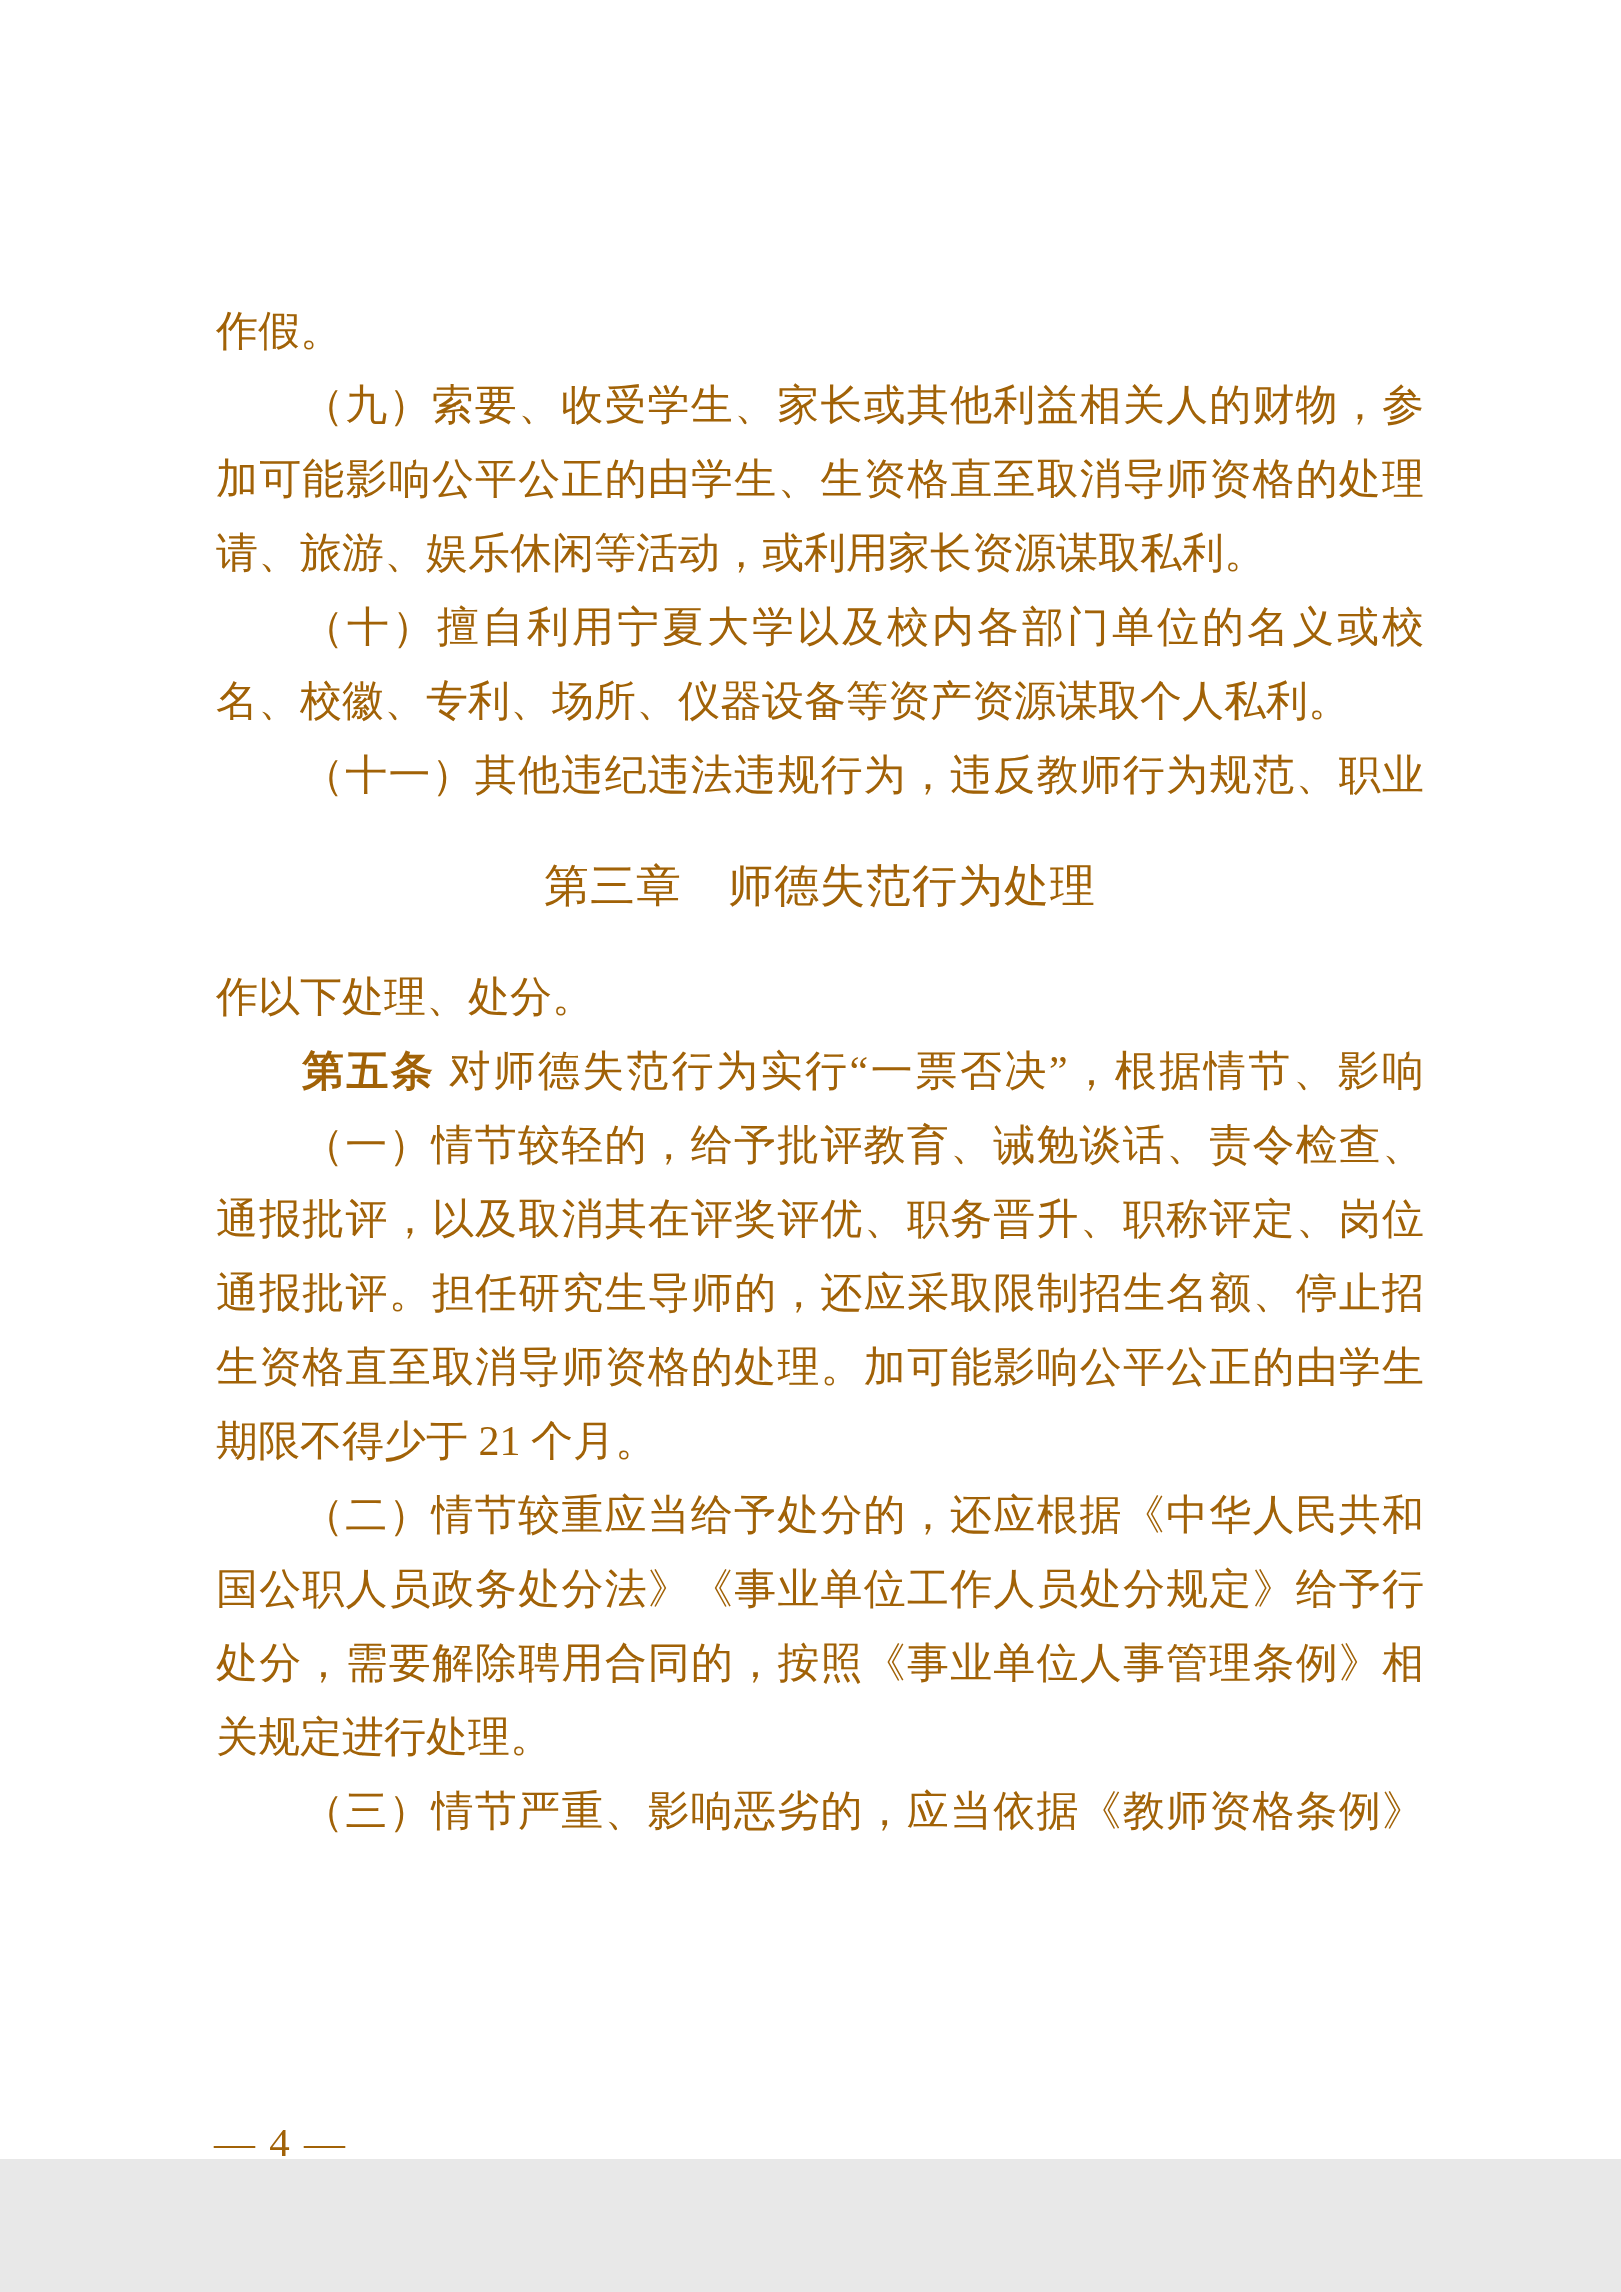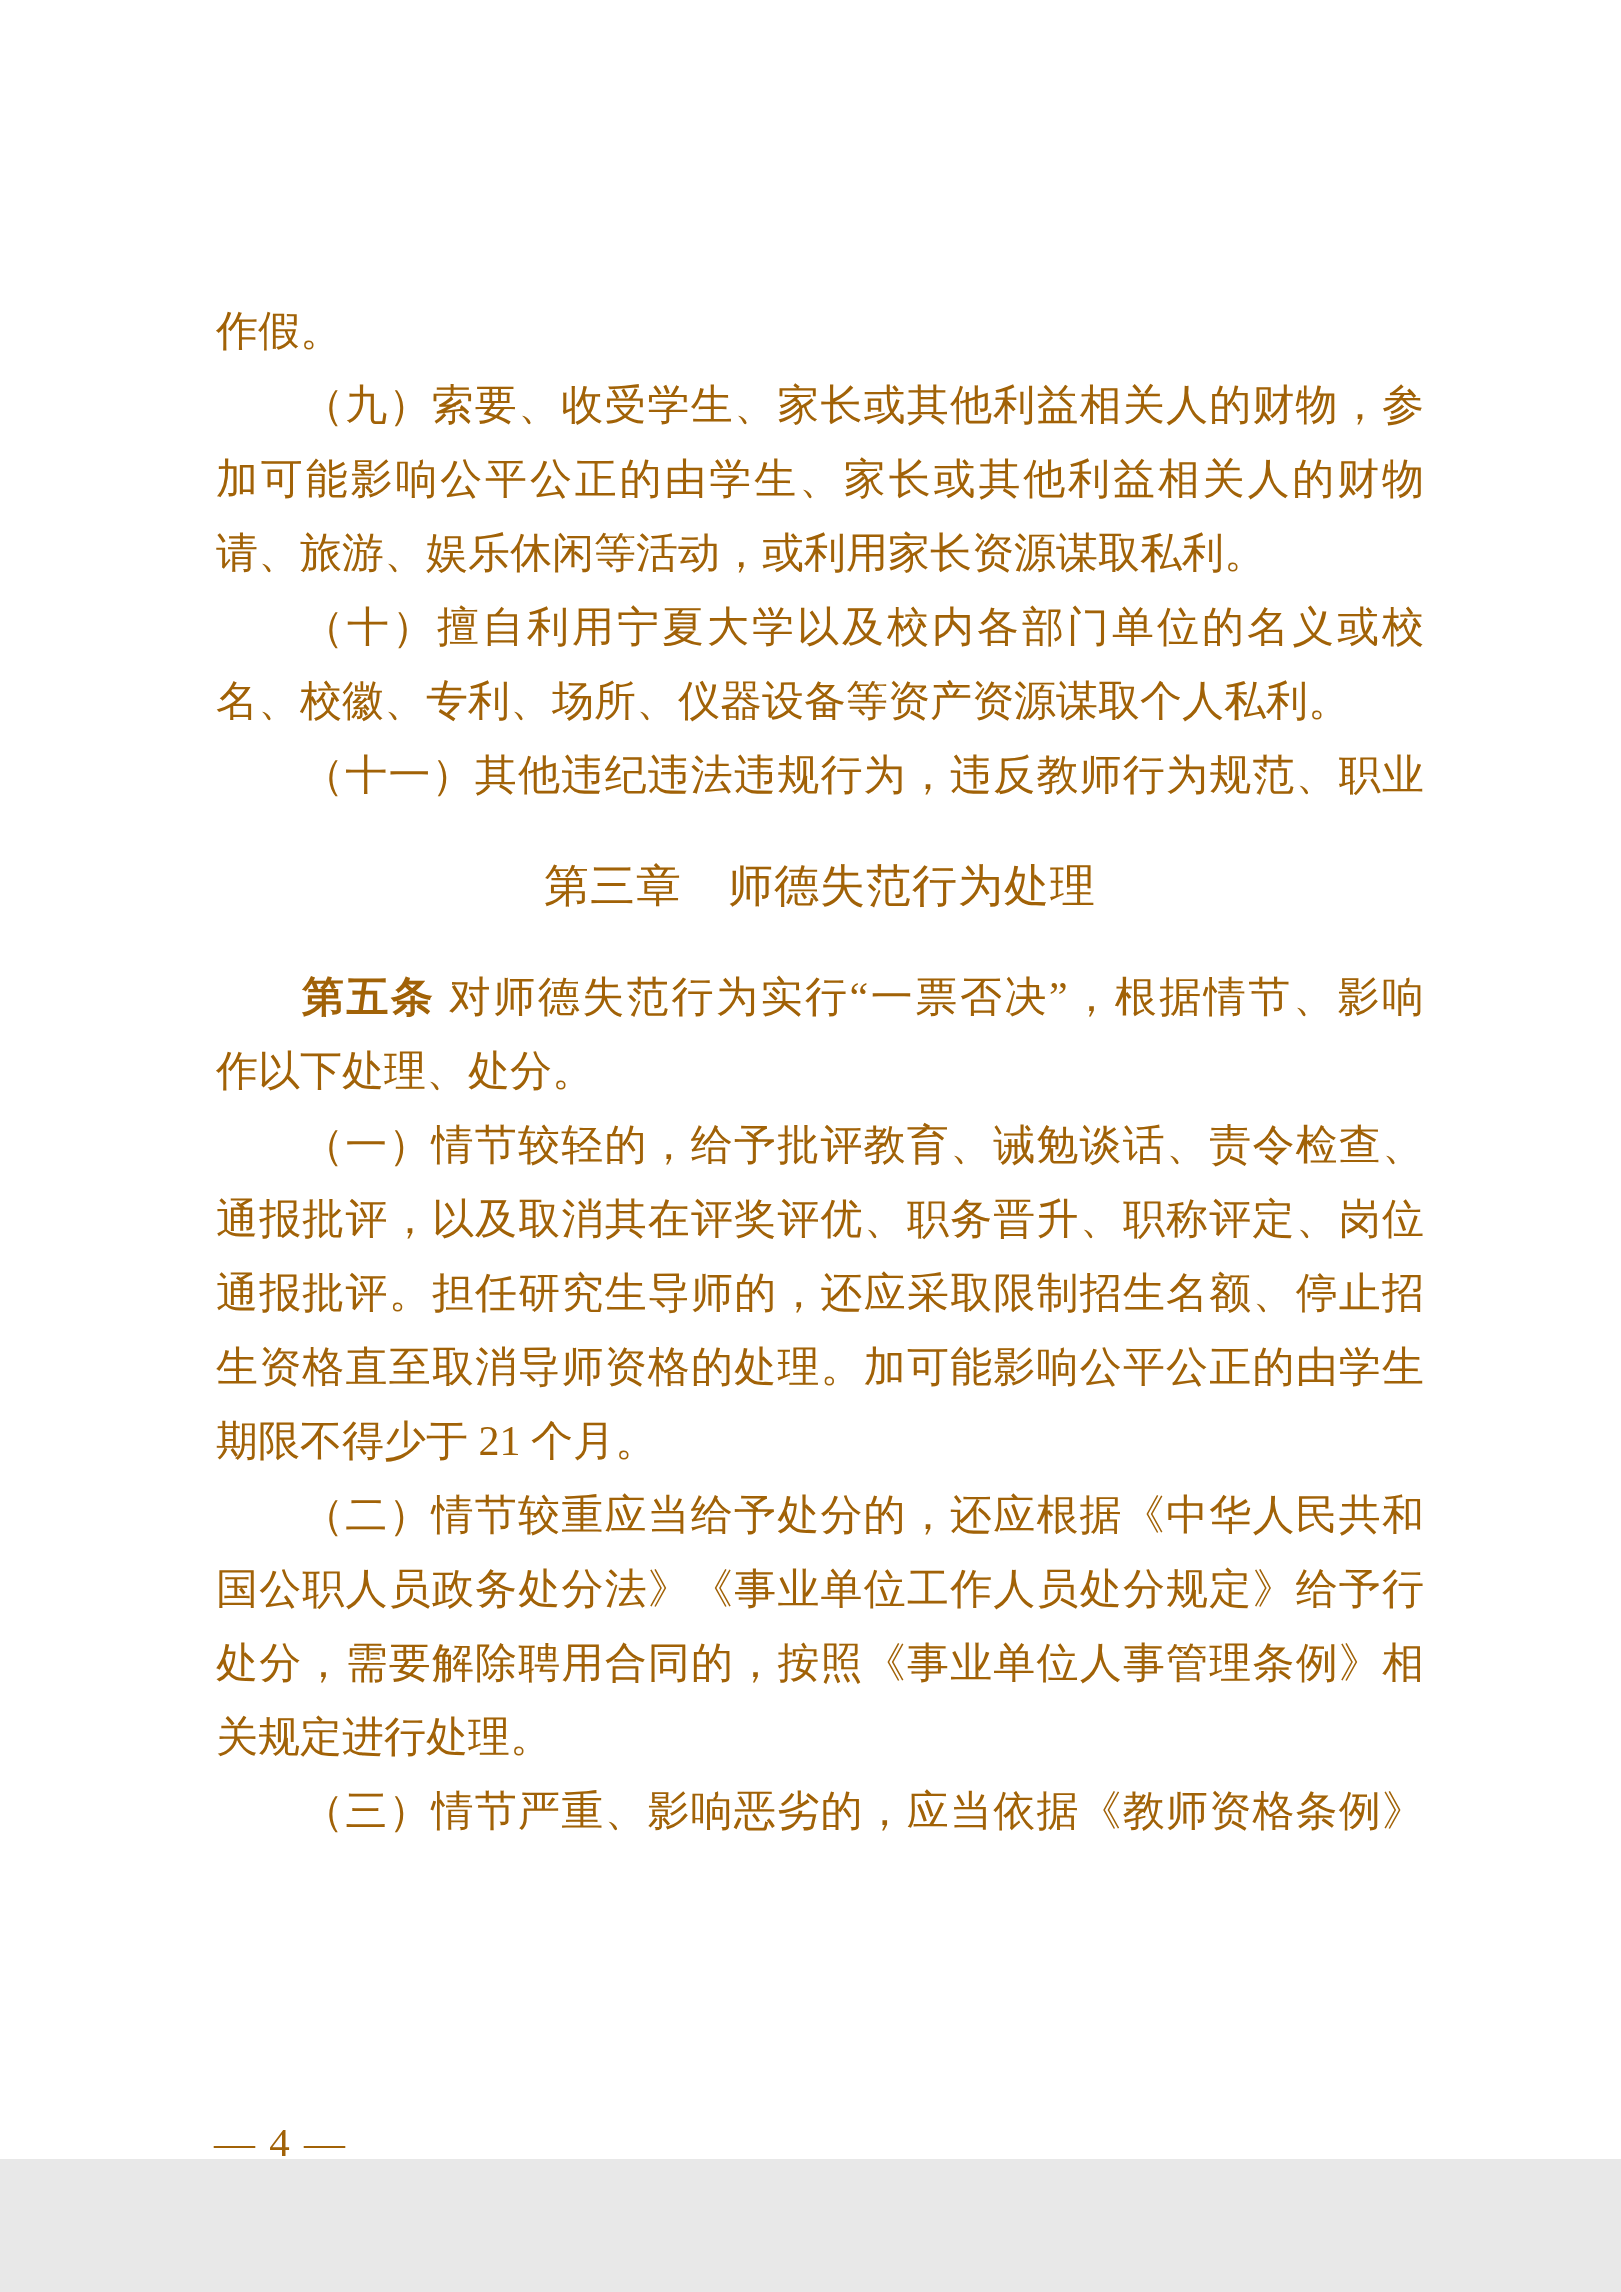--- a/index.html
+++ b/index.html
@@ -50,34 +50,34 @@
 </head>
 <body>
 
 <div class="page">
   <div class="content">
       <div class="para">
         <div class="line">作假。</div>
       </div>
       <div class="para">
         <div class="line j first">（九）索要、收受学生、家长或其他利益相关人的财物，参</div>
-        <div class="line j">加可能影响公平公正的由学生、家长或其他利益相关人的财物</div>
+        <div class="line j">加可能影响公平公正的由学生、生资格直至取消导师资格的处理</div>
         <div class="line">请、旅游、娱乐休闲等活动，或利用家长资源谋取私利。</div>
       </div>
       <div class="para">
         <div class="line j first">（十）擅自利用宁夏大学以及校内各部门单位的名义或校</div>
         <div class="line">名、校徽、专利、场所、仪器设备等资产资源谋取个人私利。</div>
       </div>
       <div class="para">
         <div class="line j first">（十一）其他违纪违法违规行为，违反教师行为规范、职业</div>
       </div>
       <div class="heading">第三章　师德失范行为处理</div>
       <div class="para">
+        <div class="line">作以下处理、处分。</div>
         <div class="line j first"><b>第五条</b> 对师德失范行为实行“一票否决”，根据情节、影响</div>
-        <div class="line">作以下处理、处分。</div>
       </div>
       <div class="para">
         <div class="line j first">（一）情节较轻的，给予批评教育、诫勉谈话、责令检查、</div>
         <div class="line j">通报批评，以及取消其在评奖评优、职务晋升、职称评定、岗位</div>
         <div class="line j">通报批评。担任研究生导师的，还应采取限制招生名额、停止招</div>
         <div class="line j">生资格直至取消导师资格的处理。加可能影响公平公正的由学生</div>
         <div class="line">期限不得少于 21 个月。</div>
       </div>
       <div class="para">
         <div class="line j first">（二）情节较重应当给予处分的，还应根据《中华人民共和</div>

